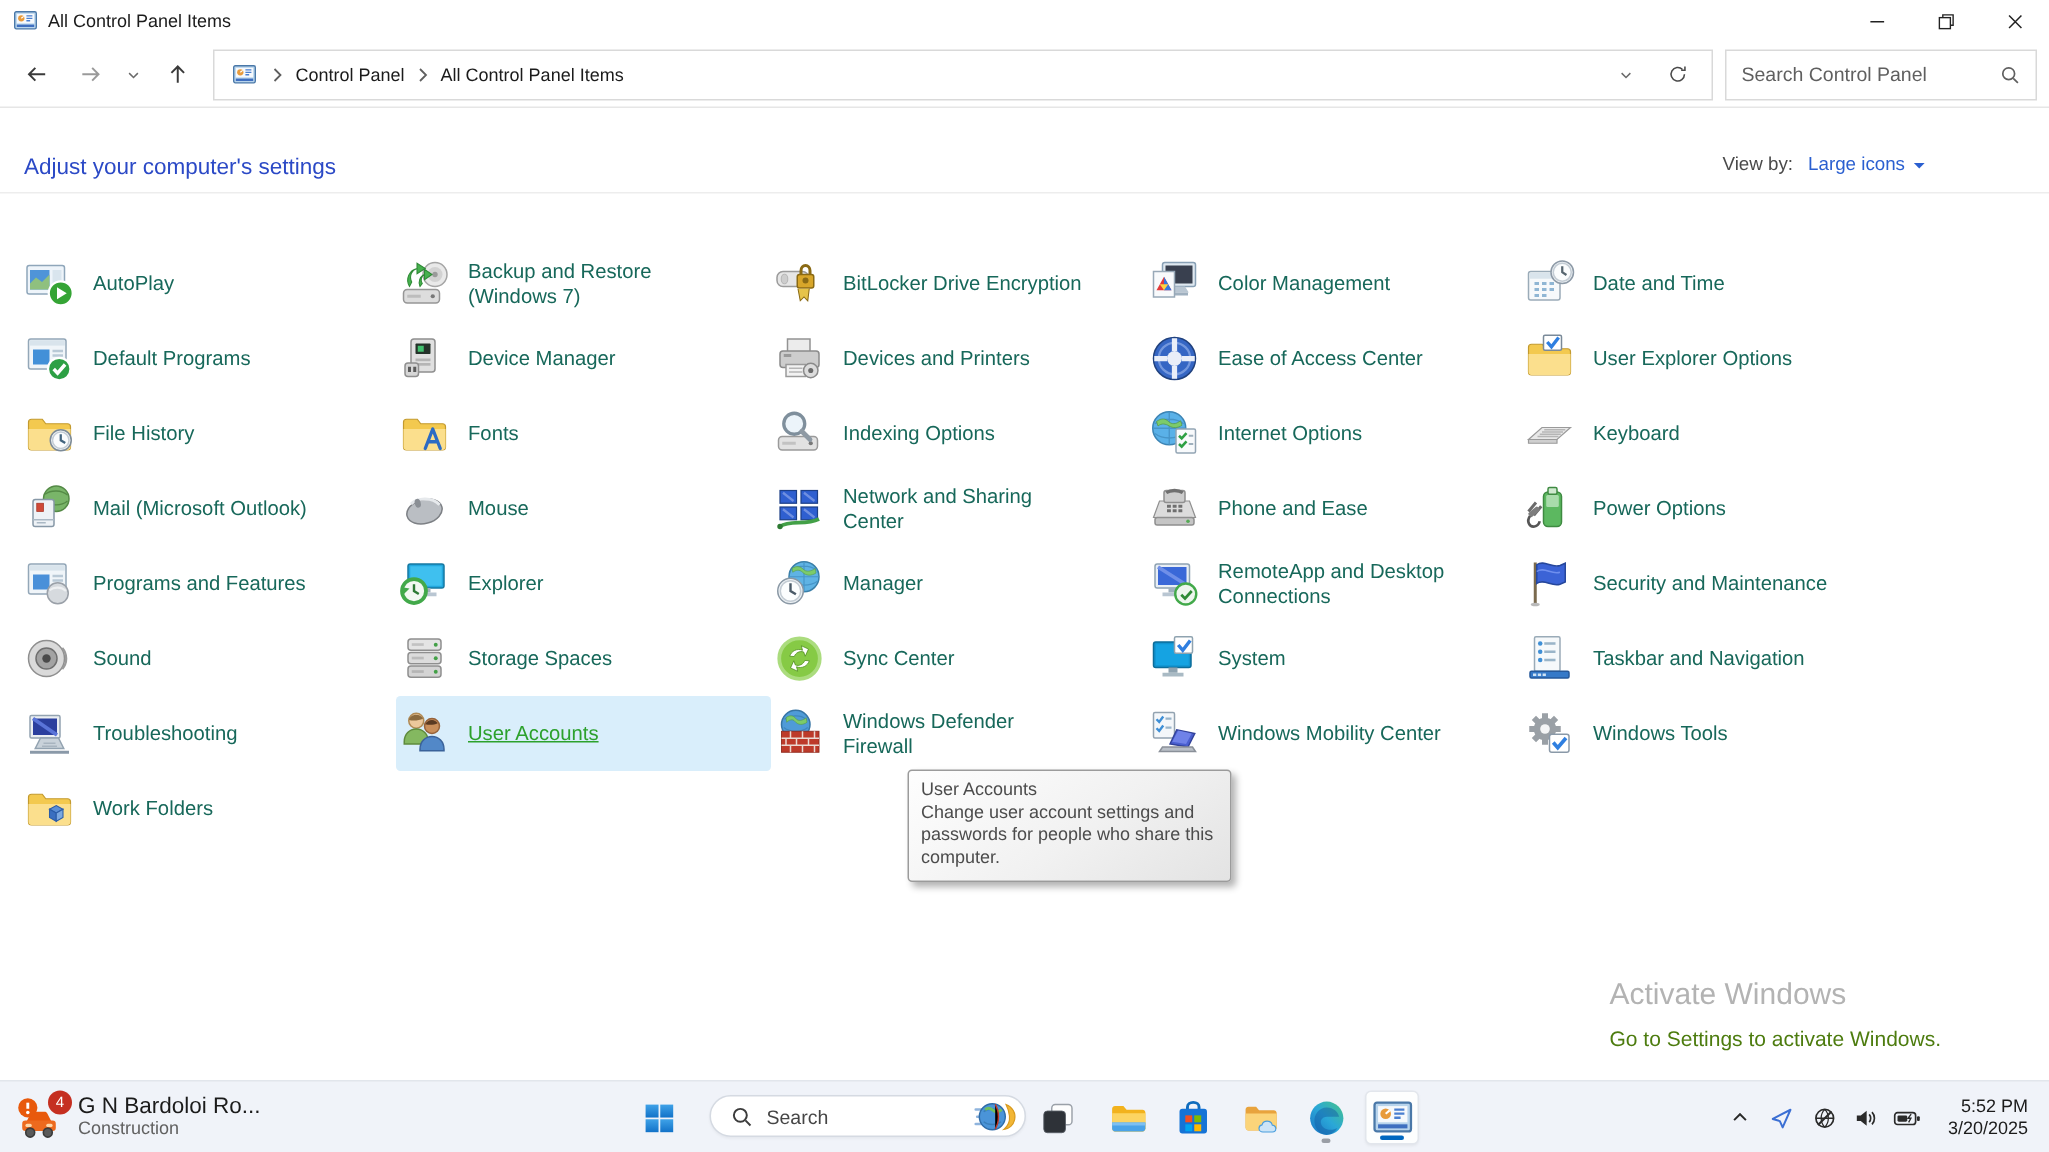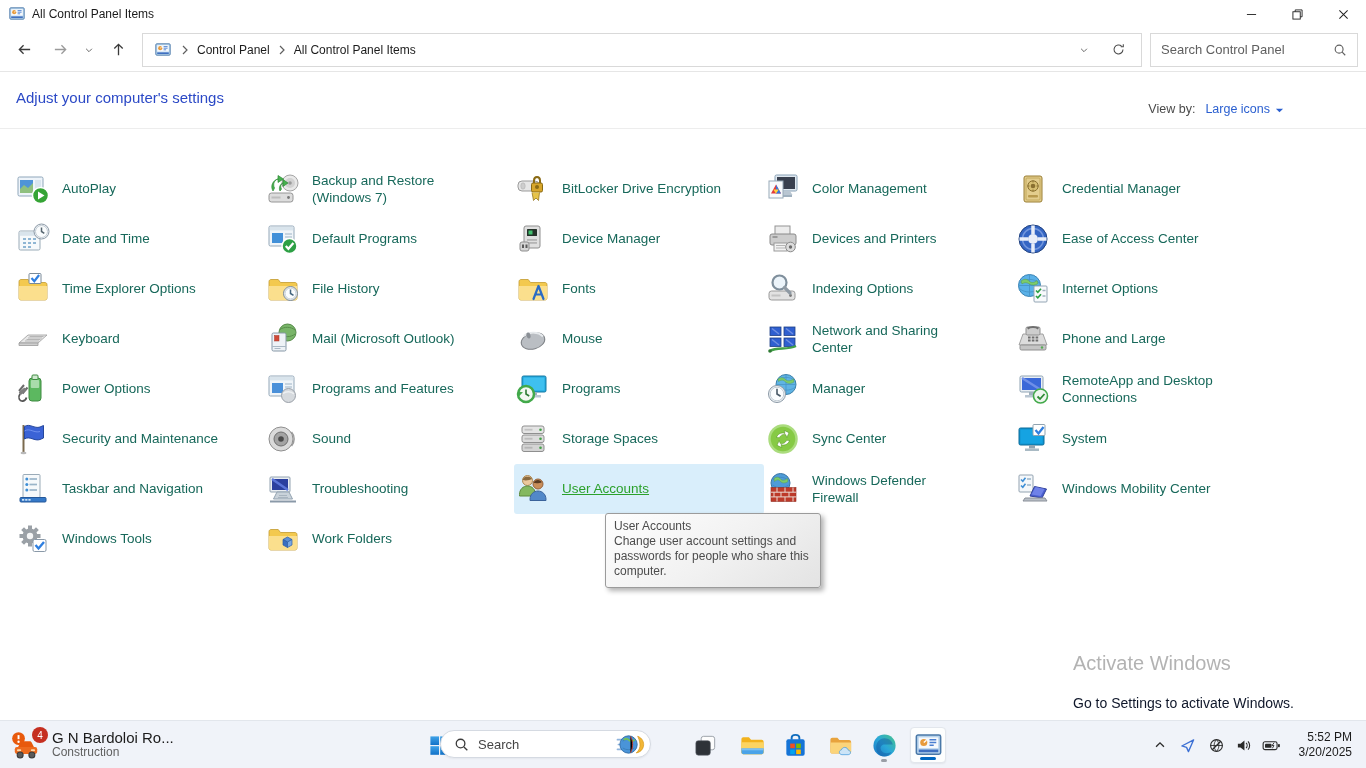--- a/index.html
+++ b/index.html
@@ -28,52 +28,52 @@
   .crumb{font-size:12px;color:#1b1b1b;white-space:nowrap;padding:2px 2px;}
   .addr-right{margin-left:auto;display:flex;align-items:center;}
   .addr-btn{width:34px;height:32px;display:flex;align-items:center;justify-content:center;}
   .addr-btn svg{width:13px;height:13px}
   .addr-btn.small svg{width:10px;height:10px}
   .searchbox{width:208px;height:34px;box-sizing:border-box;border:1px solid #d9d9d9;margin-left:8px;display:flex;align-items:center;padding:0 10px;background:#fff;}
   .searchbox .ph{font-size:13px;color:#5f5f5f;flex:1;}
   .searchbox svg{width:14px;height:14px}
   
   .content{position:absolute;top:73px;left:0;right:0;bottom:48px;background:#fff;}
-  .page-header{position:absolute;left:16px;top:16px;font-size:15px;color:#2b49c6;}
+  .page-header{position:absolute;left:16px;top:30px;font-size:15px;color:#2b49c6;}
   .header-sep{position:absolute;top:55px;left:0;right:0;border-top:1px solid #ededed;}
   .viewby{position:absolute;top:29px;right:82px;display:flex;align-items:center;font-size:12.5px;}
   .viewby .vb-label{color:#4a4a4a;margin-right:10px;}
   .viewby .vb-link{color:#2a5fd0;display:flex;align-items:center;cursor:pointer;}
   .viewby .vb-link svg{width:9px;height:9px;margin-left:5px;margin-top:2px;}
   .grid{position:absolute;left:14px;top:91px;display:grid;grid-template-columns:repeat(5,250px);grid-auto-rows:50px;}
   .cpl-item{display:flex;align-items:center;padding:0 2px;border-radius:3px;cursor:pointer;}
   .cpl-icon{width:34px;height:34px;flex:0 0 34px;margin-right:12px;}
   .cpl-icon svg{width:34px;height:34px;}
   .cpl-label{font-size:13.5px;color:#17685a;line-height:1.28;white-space:pre;}
   .cpl-item.hovered{background:#d9eefb;}
   .cpl-item.hovered .cpl-label{color:#2ca12c;text-decoration:underline;}
   .tooltip{position:absolute;left:605px;top:440px;width:198px;background:linear-gradient(145deg,#fefefe 0%,#f1f1f1 55%,#e3e3e3 100%);
     border:1px solid #9b9b9b;border-radius:3px;box-shadow:3px 3px 5px rgba(0,0,0,.3);
     padding:5px 8px 8px 8px;font-size:12px;color:#4c4c4c;line-height:15px;z-index:5;}
   .watermark{position:absolute;left:1073px;top:579px;color:#b6b6b6;}
   .watermark .wm1{font-size:20px;color:#b3b3b3;}
-  .watermark .wm2{font-size:14px;color:#0f172a;margin-top:20px;}
+  .watermark .wm2{font-size:14px;color:#4d7c0f;margin-top:9px;}
   
   .taskbar{position:absolute;left:0;right:0;bottom:0;height:48px;background:#f0f3f9;border-top:1px solid #e2e6ec;box-sizing:border-box;}
   .widget{position:absolute;left:10px;top:7px;display:flex;align-items:center;cursor:pointer;}
   .widget .car-wrap{position:relative;width:34px;height:34px;}
   .widget .car-wrap svg{width:32px;height:32px;margin-top:2px;}
   .widget .badge{position:absolute;top:-1px;right:-4px;width:16px;height:16px;border-radius:50%;background:#c52f21;color:#fff;
     font-size:10px;display:flex;align-items:center;justify-content:center;}
   .widget .w-text{margin-left:8px;}
   .widget .w-line1{font-size:15px;color:#1b1b1b;line-height:15px;}
   .widget .w-line2{font-size:12px;color:#616161;line-height:15px;}
   .start-btn{position:absolute;left:421px;top:6px;width:36px;height:36px;border-radius:4px;display:flex;align-items:center;justify-content:center;cursor:pointer;}
   .start-btn svg{width:23px;height:23px;}
-  .search-pill{position:absolute;left:440px;top:9px;width:211px;height:28px;box-sizing:border-box;background:#fff;border:1px solid #d5dae2;
+  .search-pill{position:absolute;left:473px;top:9px;width:211px;height:28px;box-sizing:border-box;background:#fff;border:1px solid #d5dae2;
     border-radius:15px;display:flex;align-items:center;padding:0 5px 0 13px;box-shadow:0 1px 2px rgba(0,0,0,.05);cursor:pointer;}
   .search-pill .mag svg{width:15px;height:15px;}
   .search-pill .s-label{font-size:13px;color:#454545;margin-left:9px;flex:1;}
   .search-pill .weather svg{width:31px;height:25px;}
   .tb-icon{position:absolute;top:6px;width:36px;height:36px;border-radius:4px;display:flex;align-items:center;justify-content:center;cursor:pointer;}
   .tb-icon svg{width:27px;height:27px;}
   .tb-icon.active{background:#fdfefe;border:1px solid #e2e6ec;box-sizing:border-box;box-shadow:0 1px 2px rgba(0,0,0,.06);}
   .run-dot{position:absolute;bottom:1px;left:50%;transform:translateX(-50%);width:6px;height:3px;border-radius:2px;background:#9a9ea6;}
   .active-bar{position:absolute;bottom:2px;left:50%;transform:translateX(-50%);width:16px;height:3px;border-radius:2px;background:#0067c0;}
   .tray{position:absolute;right:14px;top:0;height:48px;display:flex;align-items:center;}
@@ -247,33 +247,20 @@
             <path d="M10 12.5l5 9H5z" fill="#e23b3b"></path>
             <path d="M10 12.5l5 9h-5z" fill="#3577dd"></path>
             <path d="M7.2 17.5h5.6L10 21.5z" fill="#ffd23e"></path>
           </svg>
         </span>
         <span class="cpl-label">Color Management</span>
       </div>
       <div class="cpl-item">
         <span class="cpl-icon">
           <svg viewBox="0 0 34 34">
-            <rect x="8" y="4" width="18" height="26" rx="2" fill="#e3cd8d" stroke="#9a7f34"></rect>
-            <rect x="10" y="6" width="14" height="22" rx="1" fill="none" stroke="#c4aa5e"></rect>
-            <circle cx="17" cy="14" r="5.2" fill="#d7bf72" stroke="#8a7030"></circle>
-            <circle cx="17" cy="14" r="2.3" fill="#8a7030"></circle>
-            <path d="M17 8.5v2M17 17.5v2M11.5 14h2M20.5 14h2" stroke="#8a7030"></path>
-            <rect x="12" y="23" width="10" height="2.5" rx="1" fill="#b89a4e"></rect>
-          </svg>
-        </span>
-        <span class="cpl-label">Credential Manager</span>
-      </div>
-      <div class="cpl-item">
-        <span class="cpl-icon">
-          <svg viewBox="0 0 34 34">
             <rect x="3" y="9" width="21" height="19" rx="1.5" fill="#f6f9fb" stroke="#9aabb8"></rect>
             <rect x="3.8" y="9.8" width="19.4" height="4" fill="#d9e4ec"></rect>
             <path d="M7 17h3M12 17h3M17 17h3M7 21h3M12 21h3M17 21h3M7 25h3M12 25h3" stroke="#8fb6d4" stroke-width="2"></path>
             <circle cx="25.5" cy="9.5" r="7.5" fill="#eef2f5" stroke="#8d9aa7"></circle>
             <circle cx="25.5" cy="9.5" r="6" fill="#fafcfd" stroke="#c3ccd4"></circle>
             <path d="M25.5 5.5v4l2.8 1.8" stroke="#56656f" stroke-width="1.5" fill="none"></path>
           </svg>
         </span>
         <span class="cpl-label">Date and Time</span>
       </div>
@@ -332,21 +319,21 @@
       </div>
       <div class="cpl-item">
         <span class="cpl-icon">
           <svg viewBox="0 0 34 34">
             <path d="M3 9.5c0-1.1.9-2 2-2h7.2l2.3 3H29c1.1 0 2 .9 2 2V26c0 1.1-.9 2-2 2H5c-1.1 0-2-.9-2-2z" fill="#f3c94f" stroke="#c39a2e" stroke-width=".8"></path>
             <path d="M3 14h28v12c0 1.1-.9 2-2 2H5c-1.1 0-2-.9-2-2z" fill="#fbdf8d"></path>
             <rect x="13" y="1.5" width="12" height="10" rx="1" fill="#fff" stroke="#7a8a99"></rect>
             <path d="M15.5 6l2.8 3.2 4.8-6.2" stroke="#2f7fe0" stroke-width="2.2" fill="none"></path>
           </svg>
         </span>
-        <span class="cpl-label">Time Explorer Options</span>
+        <span class="cpl-label">User Explorer Options</span>
       </div>
       <div class="cpl-item">
         <span class="cpl-icon">
           <svg viewBox="0 0 34 34">
             <path d="M3 9.5c0-1.1.9-2 2-2h7.2l2.3 3H29c1.1 0 2 .9 2 2V26c0 1.1-.9 2-2 2H5c-1.1 0-2-.9-2-2z" fill="#f3c94f" stroke="#c39a2e" stroke-width=".8"></path>
             <path d="M3 14h28v12c0 1.1-.9 2-2 2H5c-1.1 0-2-.9-2-2z" fill="#fbdf8d"></path>
             <circle cx="24.5" cy="21.5" r="7" fill="#eef2f5" stroke="#7c8b98"></circle>
             <circle cx="24.5" cy="21.5" r="5.5" fill="#fafcfd" stroke="#c3ccd4"></circle>
             <path d="M24.5 17.5v4l3 1.8" stroke="#42657f" stroke-width="1.5" fill="none"></path>
           </svg>
@@ -448,21 +435,21 @@
               <rect x="15.8" y="14.5" width="2.6" height="2"></rect>
               <rect x="19.6" y="14.5" width="2.6" height="2"></rect>
               <rect x="12" y="17.5" width="2.6" height="2"></rect>
               <rect x="15.8" y="17.5" width="2.6" height="2"></rect>
               <rect x="19.6" y="17.5" width="2.6" height="2"></rect>
             </g>
             <rect x="4" y="23" width="26" height="5" rx="1.5" fill="#c5c5c5" stroke="#8f8f8f"></rect>
             <circle cx="26" cy="25.5" r="1.2" fill="#55aa55"></circle>
           </svg>
         </span>
-        <span class="cpl-label">Phone and Large</span>
+        <span class="cpl-label">Phone and Ease</span>
       </div>
       <div class="cpl-item">
         <span class="cpl-icon">
           <svg viewBox="0 0 34 34">
             <rect x="13" y="6" width="12" height="23" rx="3" fill="#5cb860" stroke="#3e8a41"></rect>
             <rect x="16" y="3" width="6" height="4.5" rx="1" fill="#cfe9cf" stroke="#3e8a41"></rect>
             <rect x="14.8" y="8" width="8.4" height="8" rx="1" fill="#a9dcab"></rect>
             <path d="M8 13l-5 6M11.5 15.5l-5 6" stroke="#6b6b6b" stroke-width="2"></path>
             <rect x="2.5" y="17.5" width="8" height="3.5" rx="1" fill="#7d7d7d" transform="rotate(-40 6.5 19)"></rect>
             <path d="M4 22c-2.5 3.5-.5 7.5 3 7 2-.3 3-1.7 3.5-3.5" fill="none" stroke="#565656" stroke-width="1.8"></path>
@@ -488,21 +475,21 @@
           <svg viewBox="0 0 34 34">
             <rect x="6" y="4" width="24" height="16" rx="1.5" fill="#21a7dd" stroke="#177aa3"></rect>
             <rect x="7.5" y="5.5" width="21" height="13" fill="#3fc0ef"></rect>
             <rect x="15" y="20" width="6" height="3" fill="#9fb0bd"></rect>
             <rect x="11" y="23" width="14" height="2.5" fill="#b9c6d2"></rect>
             <circle cx="10" cy="22" r="8" fill="#f2f8f2" stroke="#42a94a" stroke-width="2.5"></circle>
             <path d="M10 17.5v4.5l3.2 2" stroke="#2d7a35" stroke-width="1.6" fill="none"></path>
             <path d="M2.8 24.5L2 19.5l5 .8z" fill="#42a94a"></path>
           </svg>
         </span>
-        <span class="cpl-label">Programs</span>
+        <span class="cpl-label">Explorer</span>
       </div>
       <div class="cpl-item">
         <span class="cpl-icon">
           <svg viewBox="0 0 34 34">
             <circle cx="20" cy="12.5" r="10" fill="#5fb3e4" stroke="#3a7fa8"></circle>
             <path d="M11.5 8c5-3.5 12-3.5 17 0M11 15.5c5 3.5 13 3.5 18 0M20 2.5v20M10 12.5h20" stroke="#4795c8" fill="none" stroke-width=".8"></path>
             <path d="M12 7c3-2 5.5-1.5 7.5.5 2 2 5 1.5 8-.5l.5 3c-3 2-6.5 2-9-.5-2-2-4.5-1.5-6.5 0z" fill="#7ccb6a" stroke="#569a46" stroke-width=".4"></path>
             <circle cx="11" cy="22" r="8.5" fill="#f0f4f7" stroke="#8a98a5"></circle>
             <circle cx="11" cy="22" r="6.8" fill="#fbfdfe" stroke="#c3ccd4"></circle>
             <path d="M11 16.8v5.2l3.6 2.2" stroke="#4a5a68" stroke-width="1.6" fill="none"></path>

